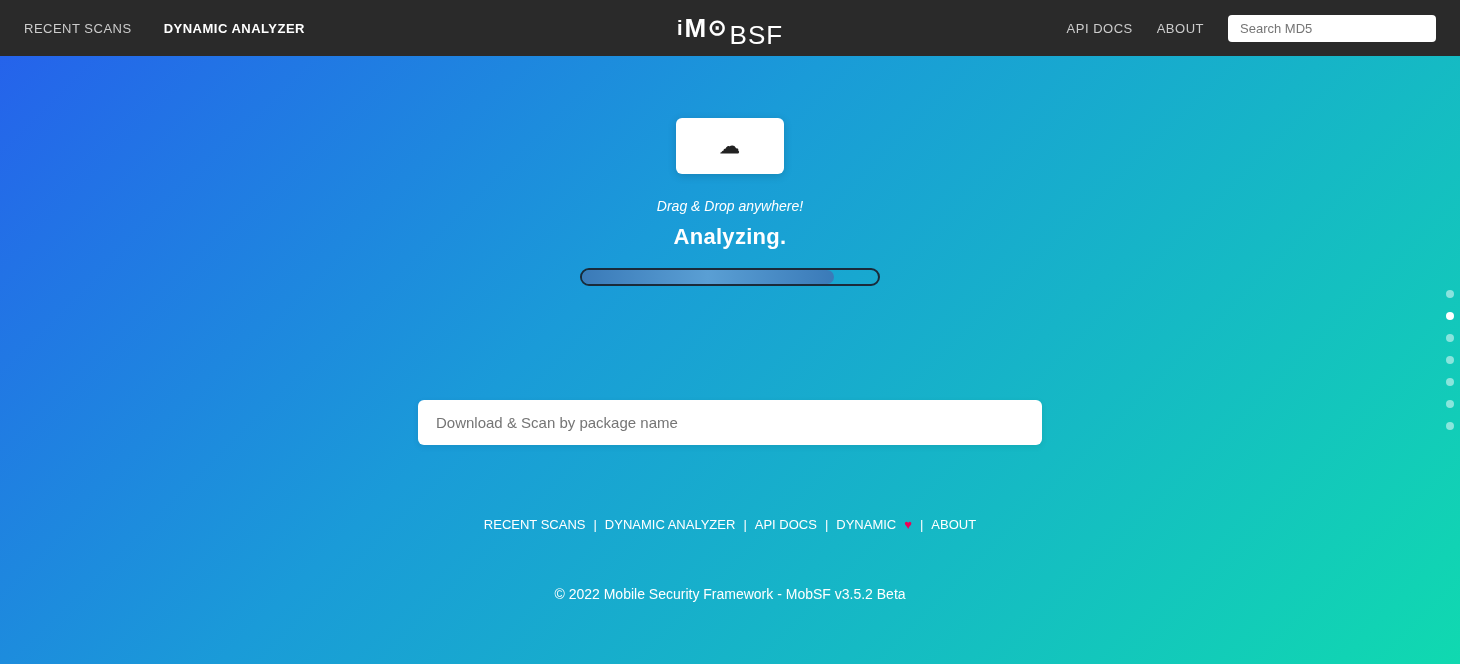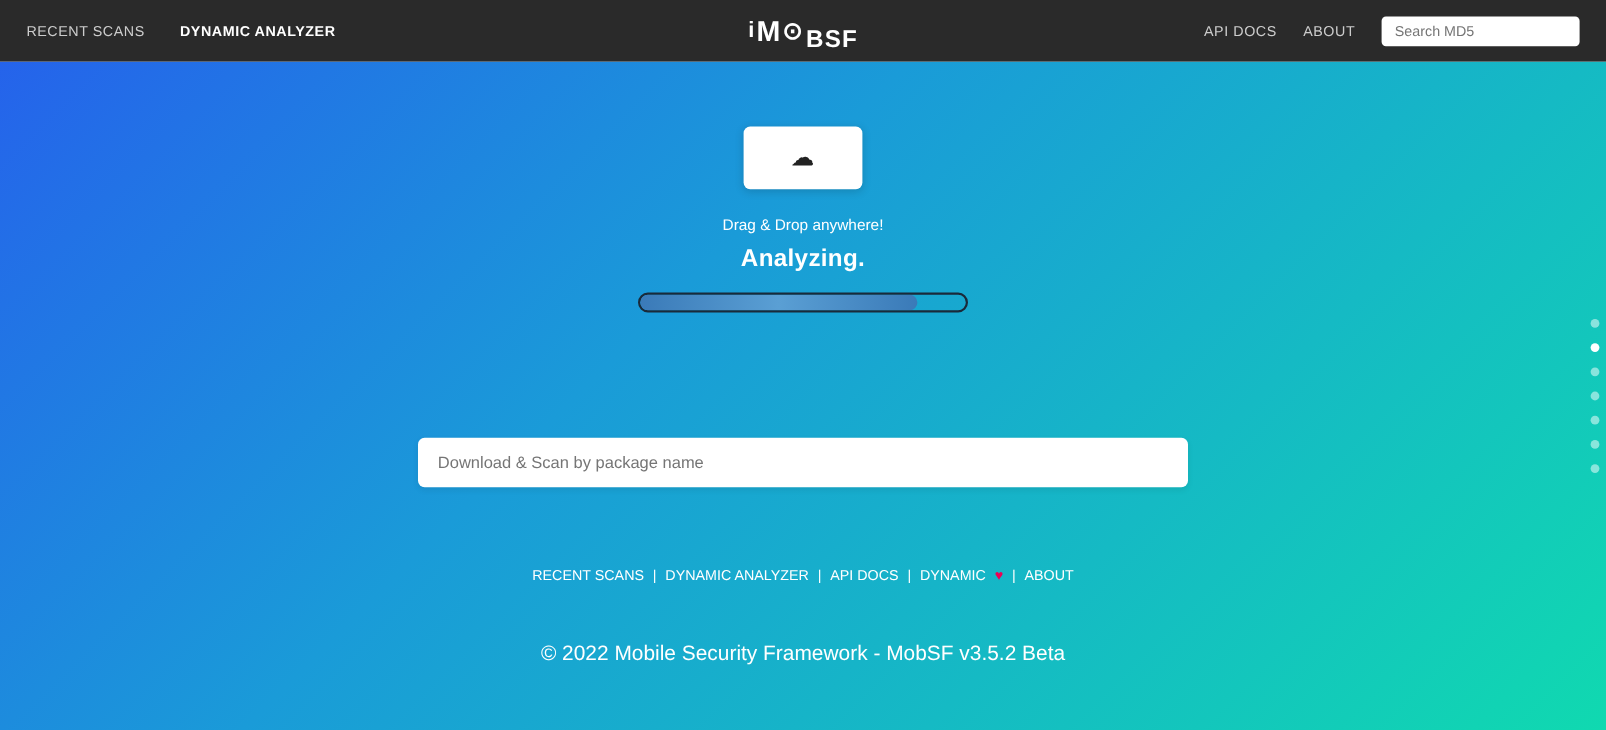--- a/index.html
+++ b/index.html
@@ -41,21 +41,21 @@
       align-items: center;
       gap: 0px;
     }
     .nav-right { margin-left: auto; display: flex; align-items: center; gap: 24px; }
     .search-box {
       background: #fff;
       border: none;
       border-radius: 4px;
       padding: 6px 12px;
       font-size: 13px;
-      width: 180px;
+      width: 208px;
       color: #555;
       outline: none;
     }
 
     
     .main-content {
       width: 1460px;
       height: calc(664px - 56px);
       background: linear-gradient(135deg, #2563eb 0%, #1a9bd8 40%, #10d9b0 100%);
       display: flex;
@@ -91,20 +91,21 @@
     }
 
     .upload-icon {
       font-size: 20px;
     }
 
     .drag-drop-text {
       color: #fff;
       font-size: 14px;
       margin-top: 14px;
+      font-style: italic;
       text-align: center;
     }
 
     .analyzing-text {
       color: #ffffff;
       font-size: 22px;
       font-weight: 600;
       text-align: left;
       letter-spacing: 0.3px;
     }
@@ -129,21 +130,21 @@
 
     @keyframes progress-anim {
       0% { opacity: 0.7; }
       50% { opacity: 1; }
       100% { opacity: 0.7; }
     }
 
     
     .download-input-container {
       margin-top: 30px;
-      width: 700px;
+      width: 624px;
     }
 
     .download-input {
       width: 100%;
       padding: 14px 18px;
       border-radius: 6px;
       border: none;
       font-size: 15px;
       color: #888;
       outline: none;
@@ -163,21 +164,21 @@
     .footer-link {
       color: #fff;
       text-decoration: none;
       font-weight: 500;
       cursor: pointer;
     }
     .footer-sep { color: #fff; }
 
     .footer-copy {
       margin-top: 10px;
-      font-size: 19px;
+      font-size: 14px;
       color: #fff;
       text-align: center;
     }
 
     
     .right-side-dots {
       position: absolute;
       right: 0;
       top: 0;
       height: 100%;
@@ -204,21 +205,21 @@
 <nav class="navbar">
   <div class="nav-left">
     <a class="nav-link">RECENT SCANS</a>
     <a class="nav-link active">DYNAMIC ANALYZER</a>
   </div>
   <div class="nav-logo">
     <span class="logo-text">
       <span style="font-size:20px; font-weight:700;">i</span>
         <span style="font-size:26px; font-weight:800; letter-spacing:1px;">M</span>
         <span style="font-size:22px; margin: 0 1px;">⊙</span>
-        <span style="font-size:22px; font-weight:700; letter-spacing:1px;margin-top:15px;">BSF</span>
+        <span style="font-size:26px; font-weight:400; letter-spacing:1px;margin-top:15px;">BSF</span>
     </span>
   </div>
   <div class="nav-right">
     <a class="nav-link">API DOCS</a>
     <a class="nav-link">ABOUT</a>
     <input class="search-box" type="text" placeholder="Search MD5" style="">
   </div>
 </nav>
 
 <main class="main-content">

